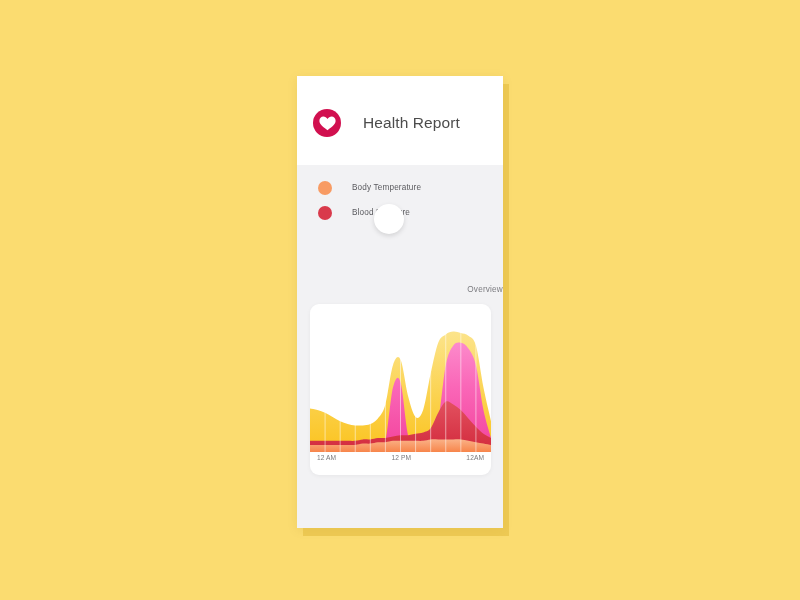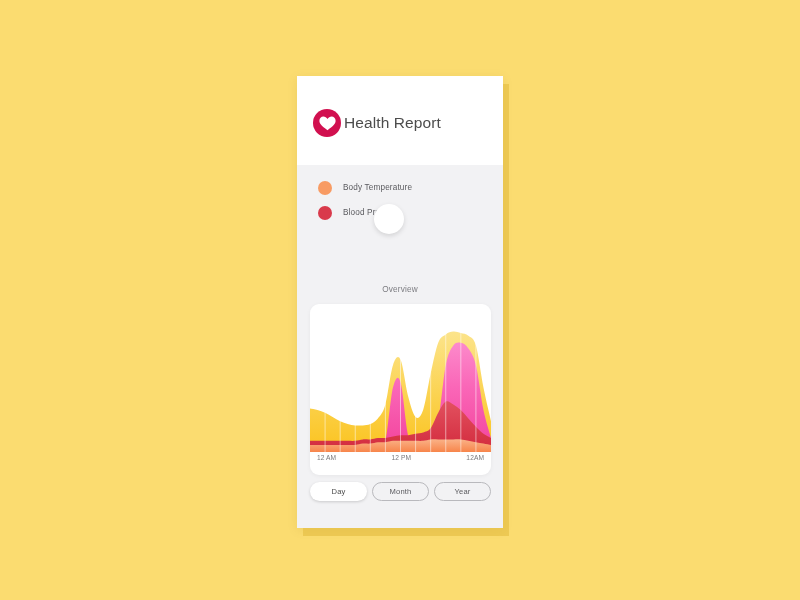--- a/index.html
+++ b/index.html
@@ -46,21 +46,21 @@
     height: 28px;
     border-radius: 50%;
     background: #D1104F;
     display: flex;
     align-items: center;
     justify-content: center;
     flex: 0 0 auto;
   }
   #heart-badge svg { display: block; }
   #app-title {
-    margin-left: 3px;
+    margin-left: 22px;
     font-size: 15.5px;
     color: #4C4C4C;
     letter-spacing: 0.1px;
     white-space: nowrap;
   }
   #home-circle {
     position: absolute;
     left: 77px;
     top: 128px;
     width: 30px;
@@ -86,34 +86,34 @@
     height: 25px;
     padding-left: 21px;
   }
   .legend-dot {
     width: 14px;
     height: 14px;
     border-radius: 50%;
     flex: 0 0 auto;
   }
   .legend-label {
-    margin-left: 11px;
+    margin-left: 20px;
     font-size: 8.2px;
     color: #5B5B5F;
     letter-spacing: 0.15px;
     white-space: nowrap;
   }
 
   
   #overview-title {
     position: absolute;
     left: 0;
     top: 209px;
     width: 100%;
-    text-align: center;
+    text-align: right;
     font-size: 8.2px;
     color: #7C7C80;
     letter-spacing: 0.2px;
   }
 
   #chart-card {
     position: absolute;
     left: 13px;
     top: 228px;
     width: 181px;
@@ -258,19 +258,14 @@
           </g>
       </svg>
     </div>
     <div id="chart-axis">
       <span class="axis-tick">12 AM</span>
       <span class="axis-tick">12 PM</span>
       <span class="axis-tick">12AM</span>
     </div>
   </div>
 
-  <div id="range-buttons">
-    <button class="range-btn is-active">Day</button>
-    <button class="range-btn">Month</button>
-    <button class="range-btn">Year</button>
-  </div>
 
 </div>
 
 </body></html>

